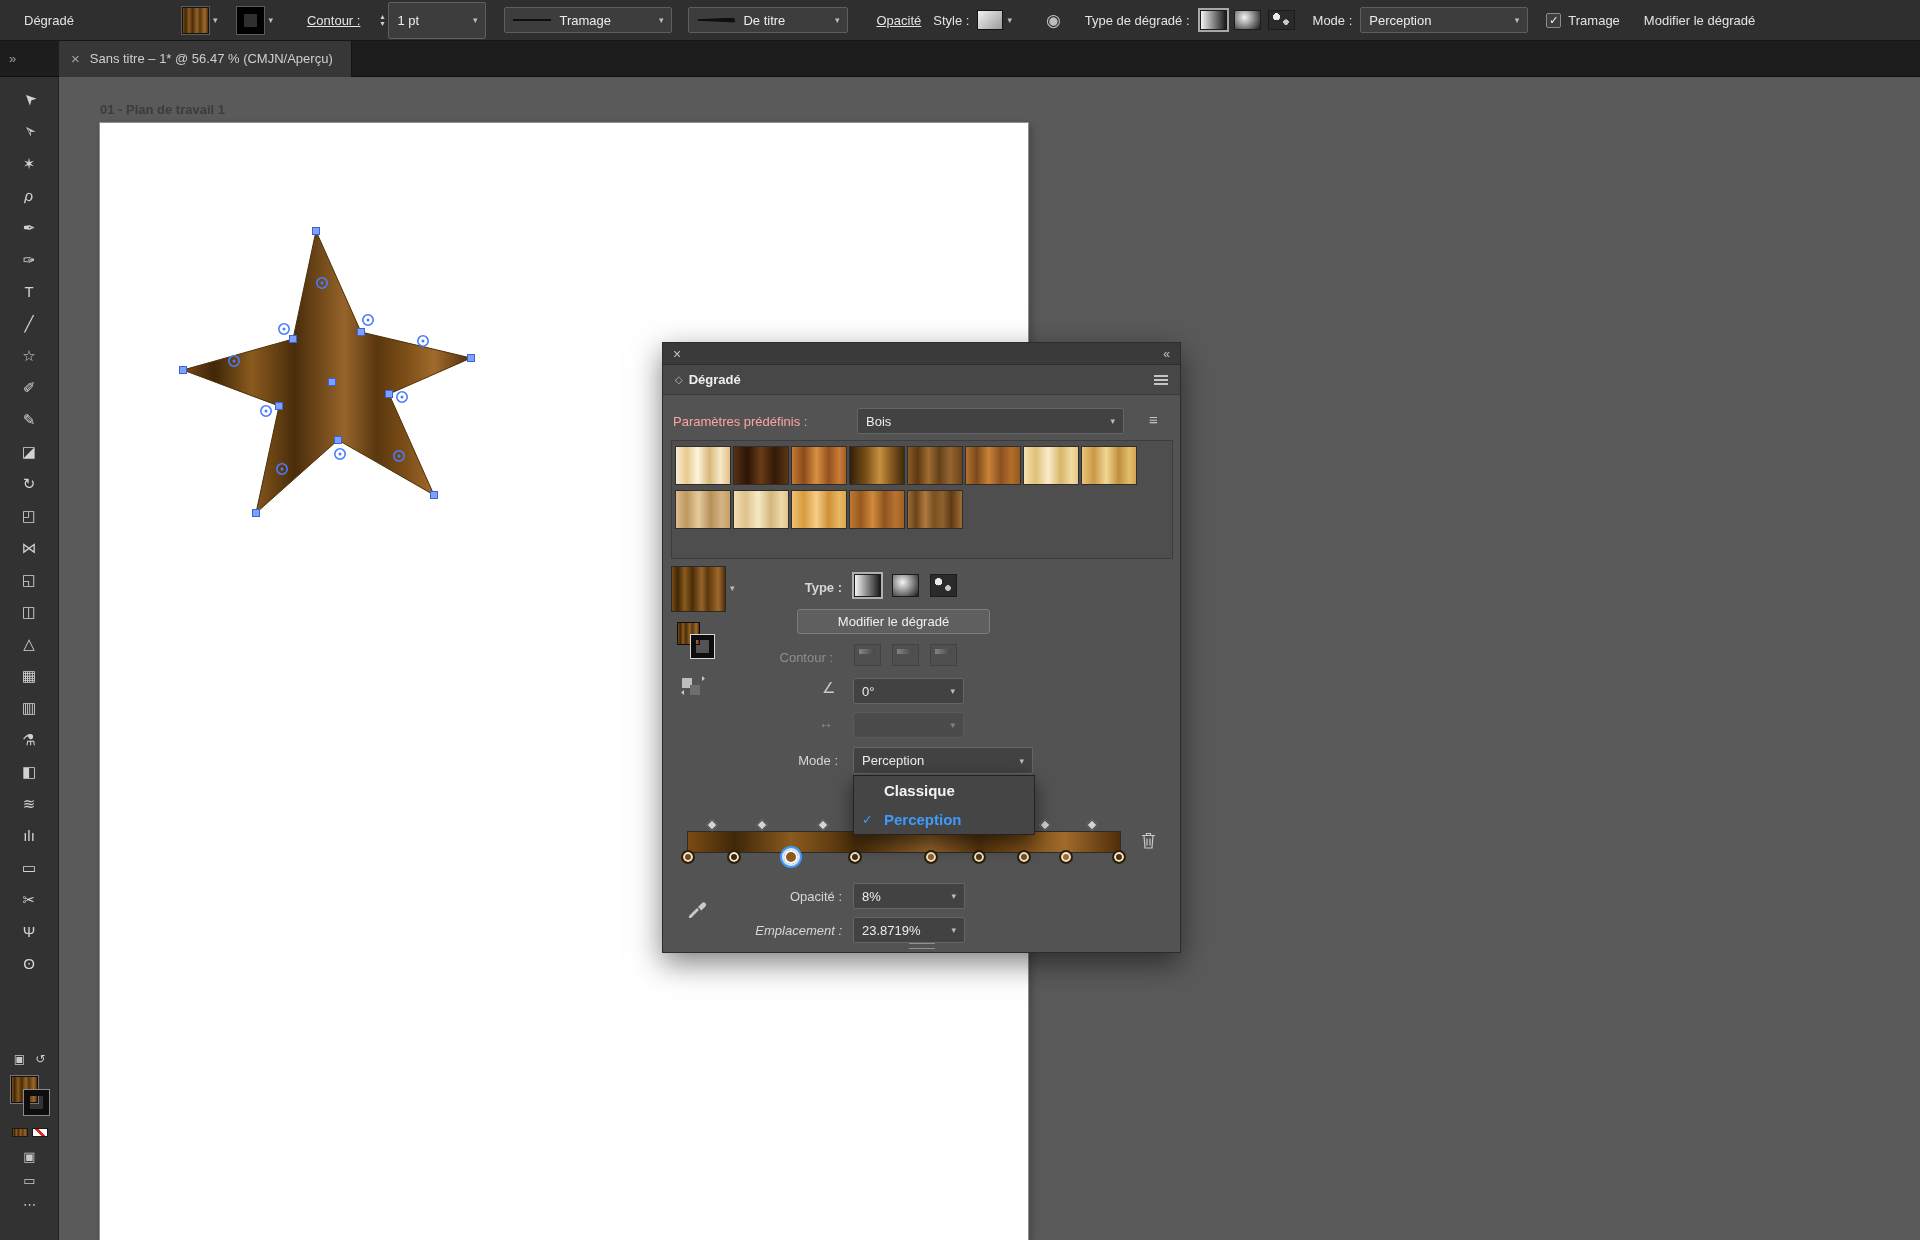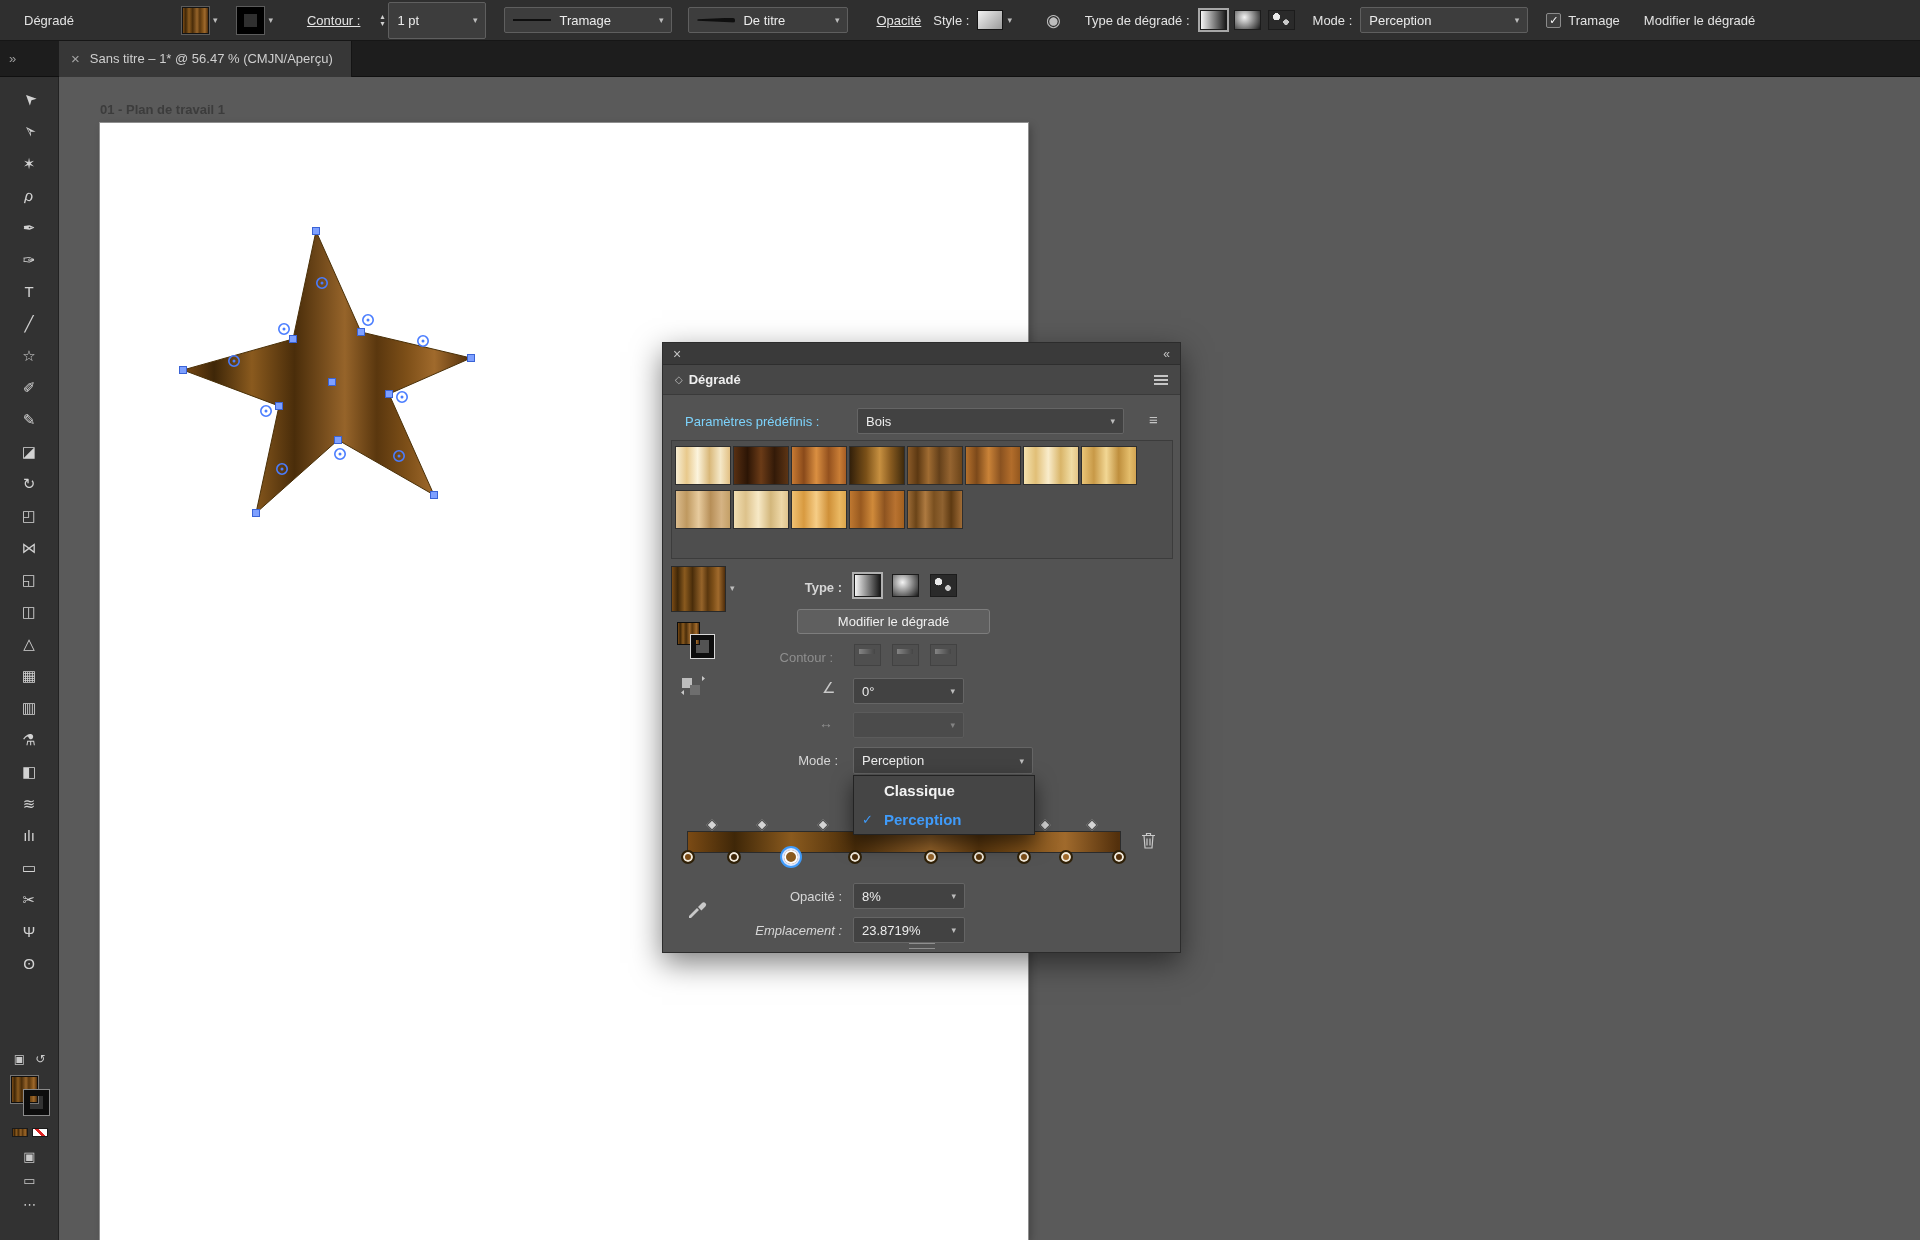--- a/index.html
+++ b/index.html
@@ -75,21 +75,21 @@
   .p-header{ position:absolute; left:0; top:0; right:0; height:22px; background:#3a3a3a;
     display:flex; align-items:center; padding:0 10px; border-bottom:1px solid #2e2e2e; }
   .p-close{ color:#c5c5c5; font-size:14px; }
   .p-collapse{ margin-left:auto; color:#c5c5c5; font-size:12px; }
   .p-tabrow{ position:absolute; left:0; top:22px; right:0; height:30px; background:#474747;
     display:flex; align-items:center; padding:0 12px; border-bottom:1px solid #3a3a3a; }
   .p-tabicon{ color:#b9b9b9; font-size:10px; margin-right:6px; }
   .p-tabname{ color:#efefef; font-weight:700; }
   .hamburger{ margin-left:auto; width:14px; height:10px; border-top:2px solid #c5c5c5; border-bottom:2px solid #c5c5c5; position:relative; }
   .hamburger::after{ content:""; position:absolute; left:0; right:0; top:2px; border-top:2px solid #c5c5c5; }
-  .plabel{ position:absolute; color:#7dd3fc; white-space:nowrap;margin-left:12px; }
+  .plabel{ position:absolute; color:#fca5a5; white-space:nowrap; }
   .rlabel{ position:absolute; left:0; width:179px; text-align:right; color:#d6d6d6; white-space:nowrap; }
   .rlabel.dim{ color:#8f8f8f; }
   .pdd{ position:absolute; display:flex; align-items:center; height:26px; background:#424242;
     border:1px solid #656565; border-radius:2px; padding:0 8px; color:#ececec;text-align:right; }
   .pdd .chev{ margin-left:auto; font-size:9px; color:#bdbdbd; padding-left:6px; }
   .pdd.disabled{ opacity:.45; }
   .preset-list-icon{ position:absolute; left:486px; top:68px; color:#c5c5c5; font-size:15px; }
   .swatchbox{ position:absolute; left:8px; top:97px; width:502px; height:119px;
     background:#4e4e4e; border:1px solid #3c3c3c; }
   .swrow{ position:absolute; left:3px; display:flex; gap:2px; }

